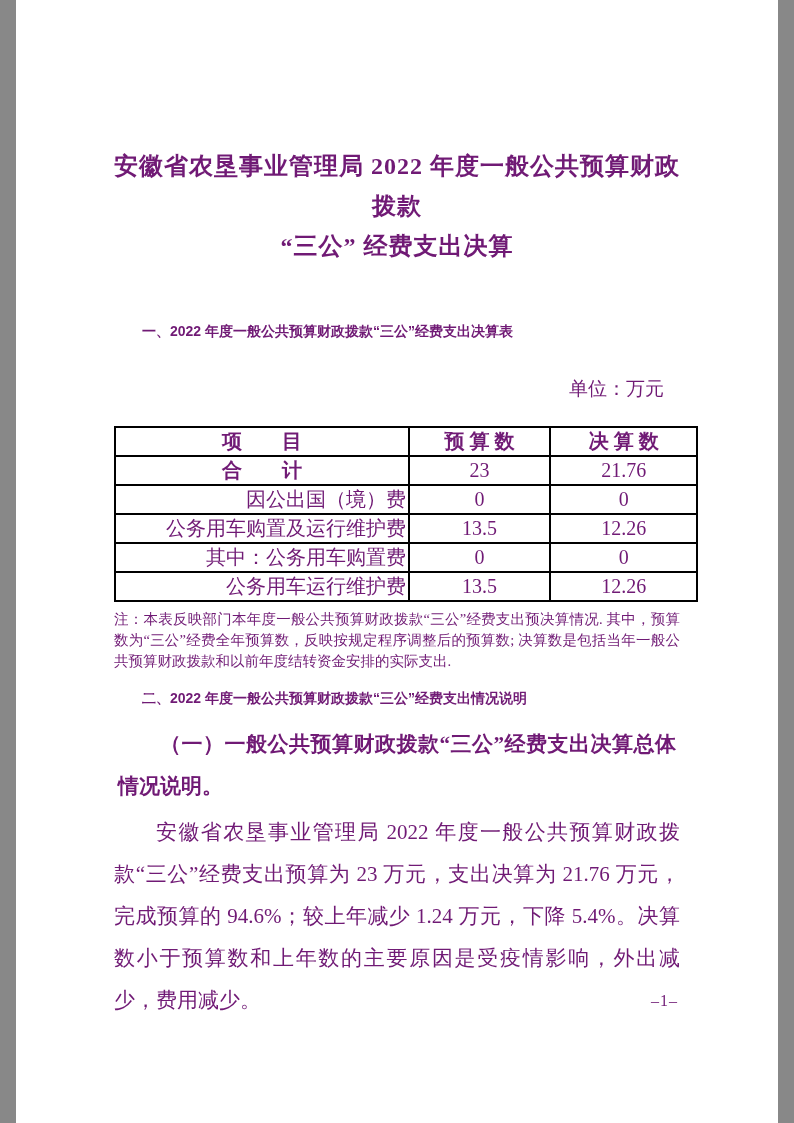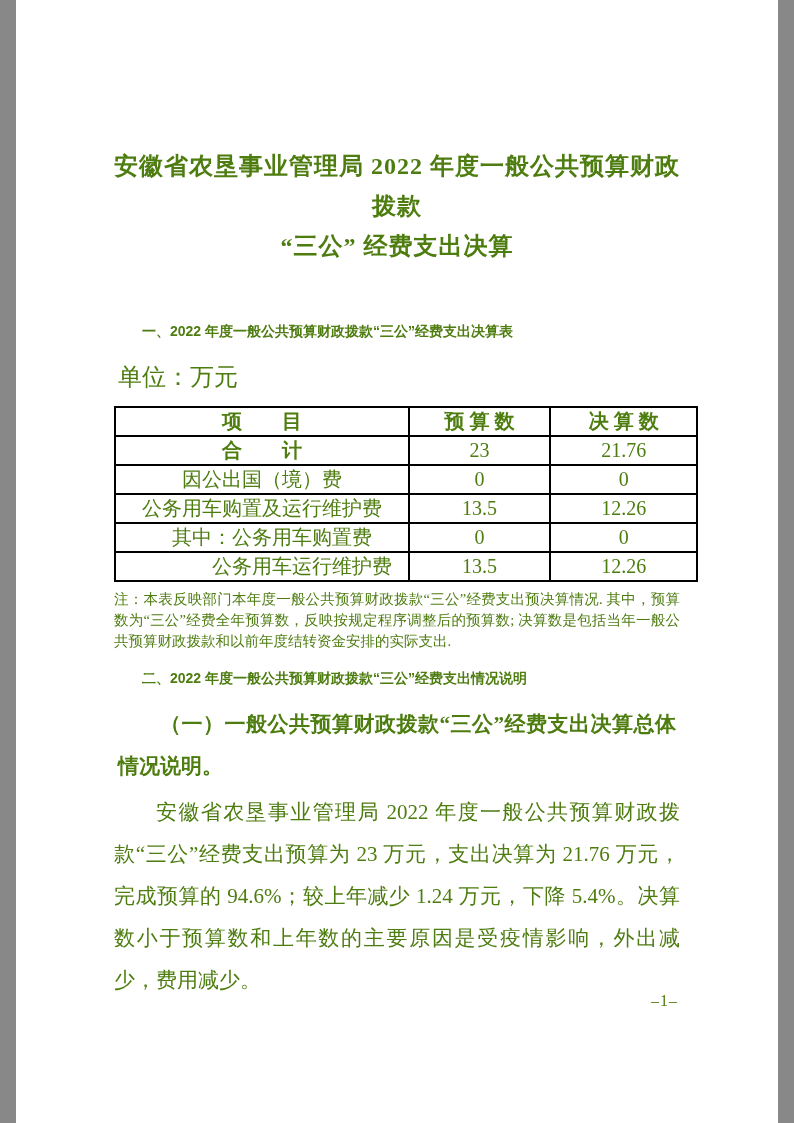--- a/index.html
+++ b/index.html
@@ -6,21 +6,21 @@
     margin: 0;
     padding: 0;
     background: #888;
   }
   .page {
     position: relative;
     width: 762px;
     height: 1123px;
     margin: 0 auto;
     background: #ffffff;
-    color: #4d7c0f;
+    color: #701a75;
     font-family: "Liberation Serif", serif;
     overflow: hidden;
   }
   .content {
     padding: 0 98px;
   }
   .doc-title {
     margin: 146px 0 0 0;
     font-size: 24px;
     font-weight: bold;
@@ -35,24 +35,24 @@
     font-weight: bold;
     line-height: 42px;
     text-indent: 2em;
     text-align: justify;
     font-family: "Liberation Sans", sans-serif;
   }
   .h2.first {
     margin-top: 44px;
   }
   .unit-label {
-    margin: 4px;
-    font-size: 24px;
+    margin: 16px;
+    font-size: 19px;
     line-height: 42px;
-    text-align: left;
+    text-align: right;
   }
   table.expense-table {
     width: 584px;
     border-collapse: collapse;
     table-layout: fixed;
     margin-top: 8px;
     font-size: 20px;
   }
   table.expense-table th,
   table.expense-table td {
@@ -62,21 +62,21 @@
     overflow: hidden;
   }
   table.expense-table th {
     font-weight: bold;
     text-align: center;
   }
   col.c-item  { width: 50.5%; }
   col.c-num   { width: 24.3%; }
   col.c-num2  { width: 25.2%; }
   td.cell-item {
-    text-align: center;
+    text-align: right;
     white-space: pre-wrap;
   }
   tr.row-total td.cell-item {
     text-align: center;
     font-weight: bold;
     border-radius: 7px;
   }
   td.cell-num {
     text-align: center;
   }

